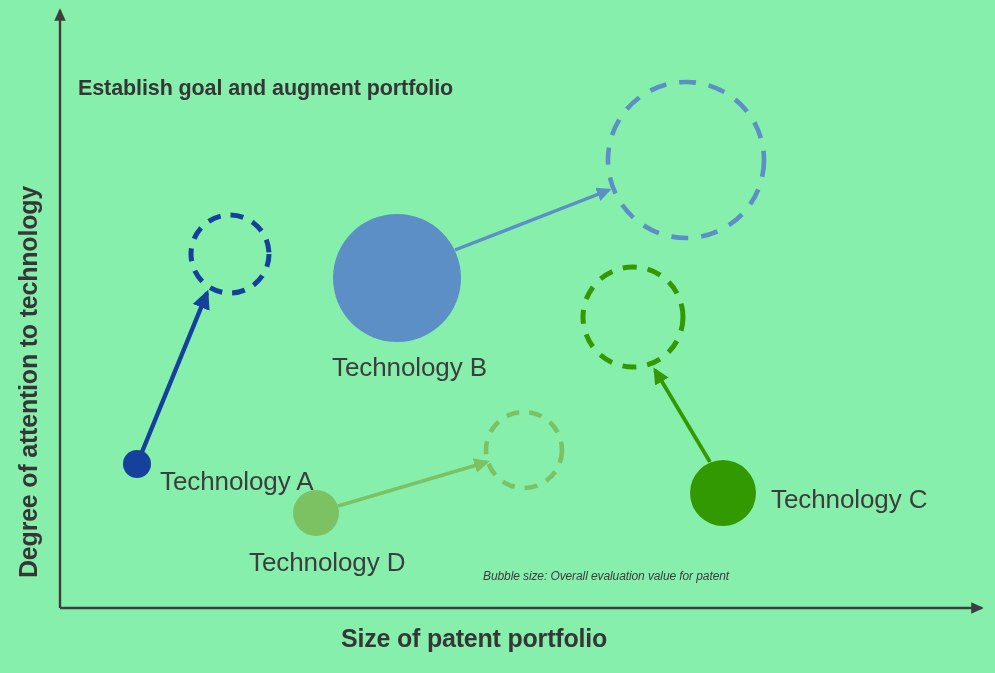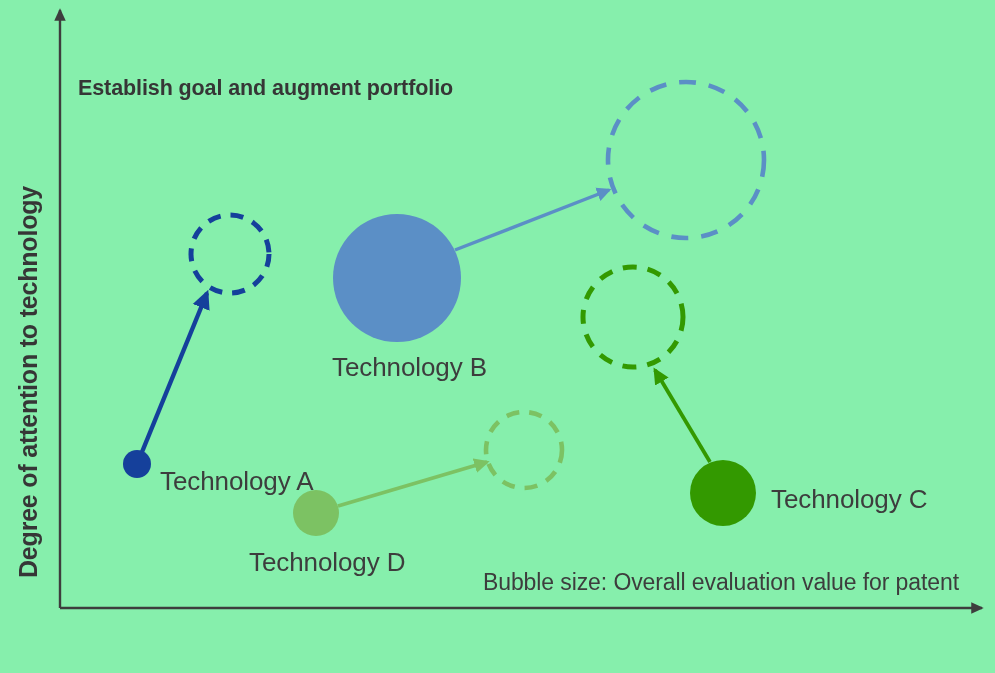--- a/index.html
+++ b/index.html
@@ -45,23 +45,24 @@
     color: #3d3d3d;
     letter-spacing: -0.1px;
   }
   #label-tech-a { left: 160px; top: 466px; }
   #label-tech-b { left: 332px; top: 352px; }
   #label-tech-c { left: 771px; top: 484px; }
   #label-tech-d { left: 249px; top: 547px; }
   #bubble-size-note {
     left: 483px;
     top: 569px;
-    font-size: 23px;
+    font-size: 12px;
     color: #3d3d3d;
     letter-spacing: -0.1px;
+    font-style: italic;
   }
   #x-axis-title {
     left: 341px;
     top: 624px;
     font-size: 25px;
     font-weight: bold;
     color: #363636;
     letter-spacing: -0.2px;
   }
   #y-axis-title {
@@ -130,15 +131,16 @@
 
   <div class="txt" id="chart-title">Establish goal and augment portfolio</div>
 
   <div class="txt bubble-label" id="label-tech-a">Technology A</div>
   <div class="txt bubble-label" id="label-tech-b">Technology B</div>
   <div class="txt bubble-label" id="label-tech-d">Technology D</div>
   <div class="txt bubble-label" id="label-tech-c">Technology C</div>
 
   <div class="txt" id="bubble-size-note">Bubble size: Overall evaluation value for patent</div>
 
+  <div class="txt" id="x-axis-title">Size of patent portfolio</div>
   <div class="txt" id="y-axis-title">Degree of attention to technology</div>
 
 </div>
 
 </body></html>

